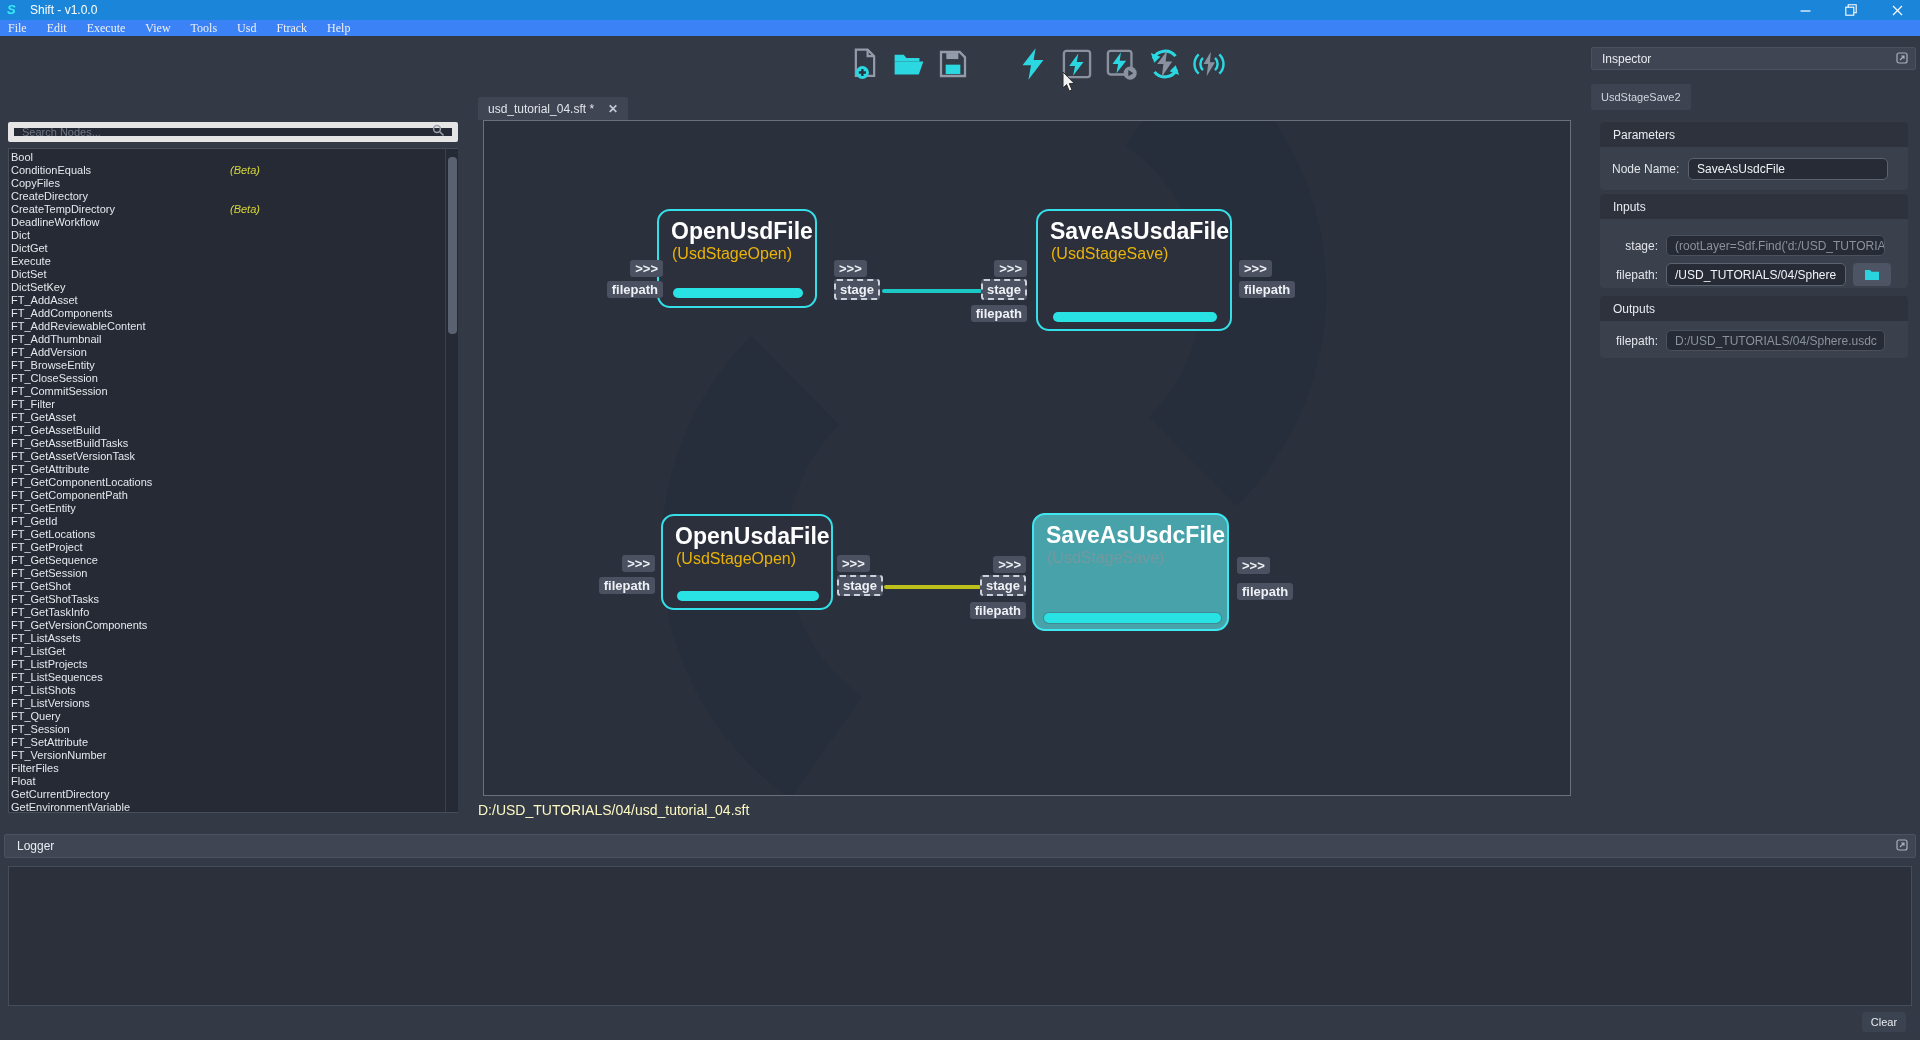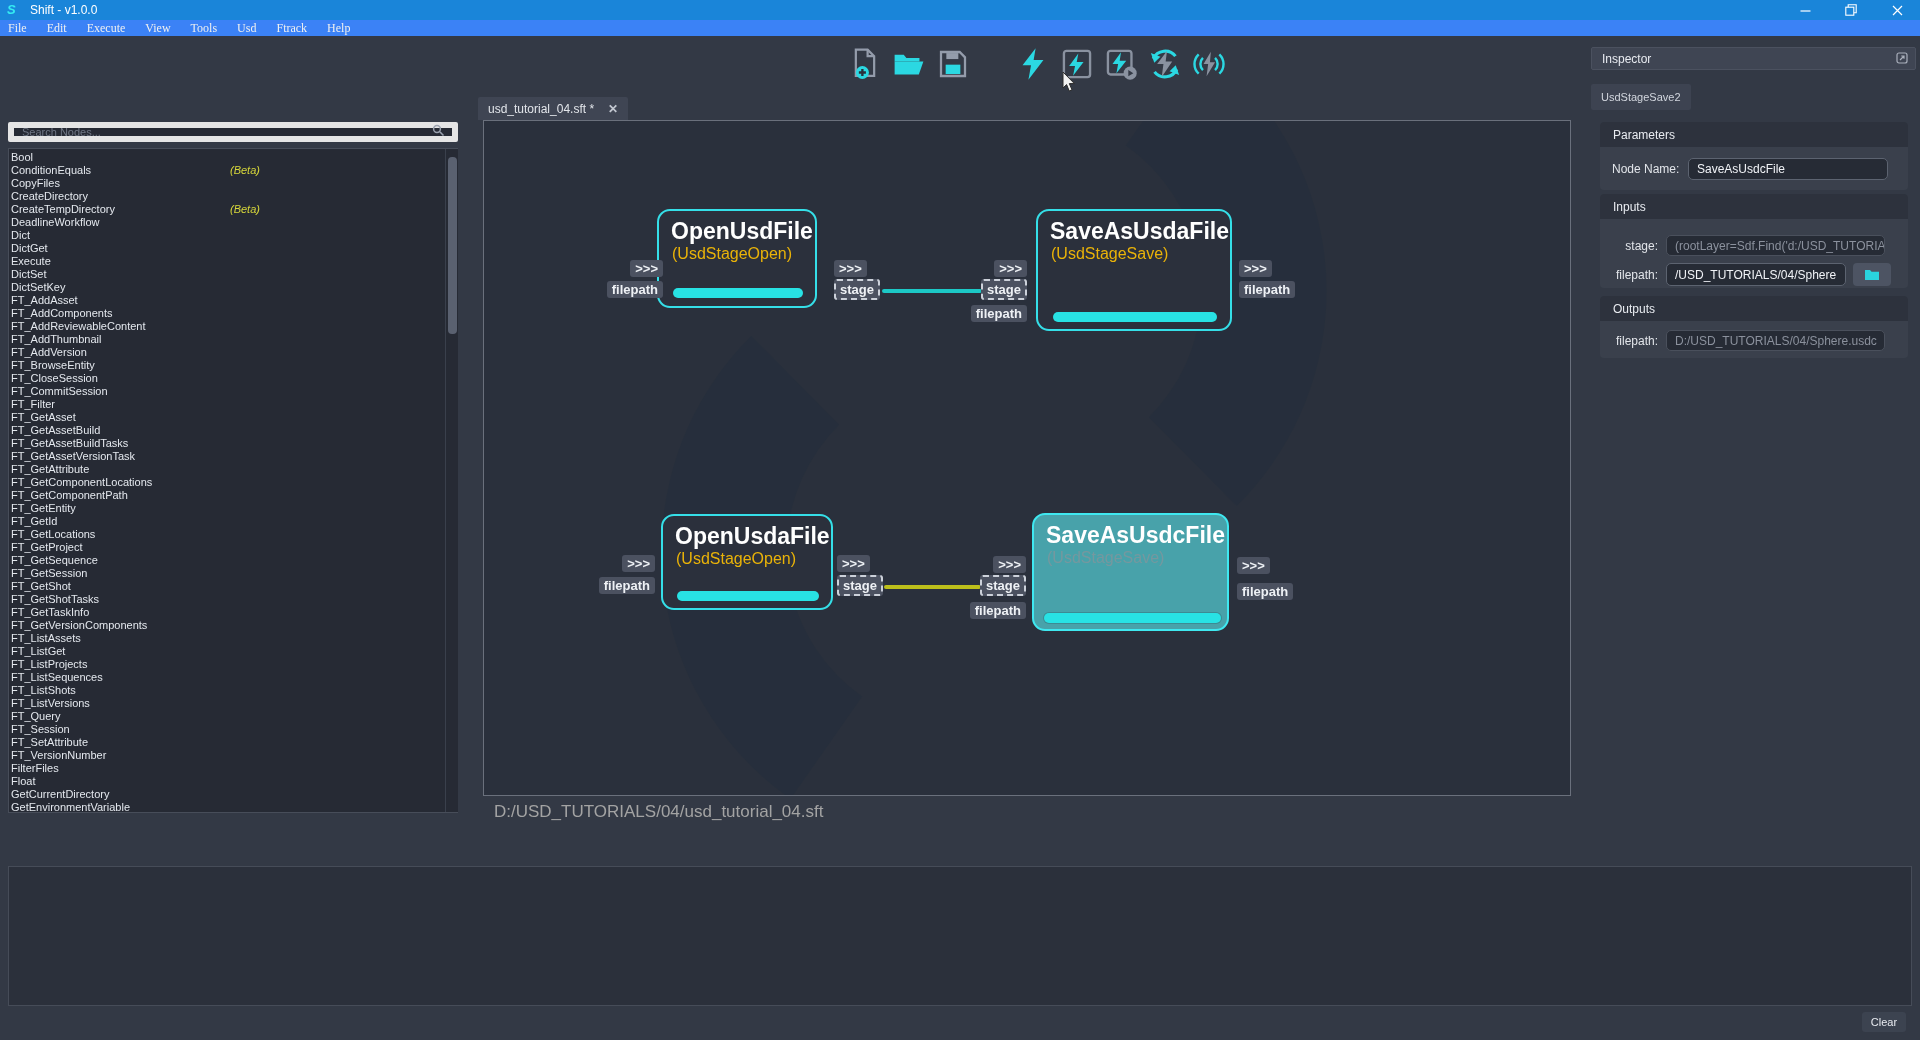--- a/index.html
+++ b/index.html
@@ -42,21 +42,21 @@
   
   .toolbar { position:absolute; left:848px; top:44px; height:40px; display:flex; align-items:center; gap:10px; }
   .tool { width:34px; height:36px; display:flex; align-items:center; justify-content:center; }
   .tool-gap { width:26px; }
 
   
   .tab { position:absolute; left:478px; top:97px; height:23px; background:#3f4553; display:flex; align-items:center; padding:0 10px; border-radius:2px 2px 0 0; }
   .tab .tab-label { color:#e2e5ea; font-size:12px; }
   .tab .tab-close { color:#c3c8d1; font-size:12px; font-weight:bold; margin-left:14px; }
   .canvas { position:absolute; left:483px; top:120px; width:1088px; height:676px; background:#2a303c; border:1px solid #6a707c; overflow:hidden; }
-  .status-path { position:absolute; left:494px; top:802px; color:#a3a3a3; font-size:17px; }
+  .status-path { position:absolute; left:478px; top:802px; color:#fef9c3; font-size:14px; }
 
   
   .gnode { position:absolute; border:2px solid #35dfe8; border-radius:13px; background:#2b303c; }
   .gnode.selected { background:#48a2aa; border-color:#3fe8f0; }
   .gnode .n-title { color:#ffffff; font-weight:bold; font-size:23px; line-height:26px; margin:7px 0 0 12px; white-space:nowrap; }
   .gnode .n-sub { color:#eab308; font-size:16px; margin:1px 0 0 13px; white-space:nowrap; }
   .gnode.selected .n-sub { color:#75989f; }
   .n-bar { position:absolute; border-radius:6px; background:#28e2e4; }
   .n-track { position:absolute; border-radius:6px; background:#3c8b93; }
 
@@ -474,16 +474,25 @@
   <div class="insp-box" style="top:296px; height:62px;">
     <div class="insp-sec-hd">
       <span>Outputs</span>
     </div>
     <div class="insp-row" style="margin:9px 0 0 12px;">
       <span class="insp-label" style="width:46px; text-align:right;">filepath:</span>
       <div class="insp-field" style="width:219px; height:21px; margin-left:8px;">D:/USD_TUTORIALS/04/Sphere.usdc</div>
     </div>
   </div>
 
+  <div class="dock-header" style="left:4px; top:834px; width:1912px; height:24px;">
+    <span class="dh-title" style="margin-left:12px;">Logger</span>
+    <span class="dh-pop">
+      <svg width="12" height="12" viewBox="0 0 12 12">
+          <rect x="1" y="1" width="10" height="10" rx="2" fill="none" stroke="#aab0bc" stroke-width="1.2"></rect>
+          <path d="M4 8 L8 4 M5.2 4 H8 V6.8" fill="none" stroke="#aab0bc" stroke-width="1.2"></path>
+        </svg>
+    </span>
+  </div>
   <div class="logger-content"></div>
   <div class="clear-btn">Clear</div>
 
 </div>
 
 </body></html>

